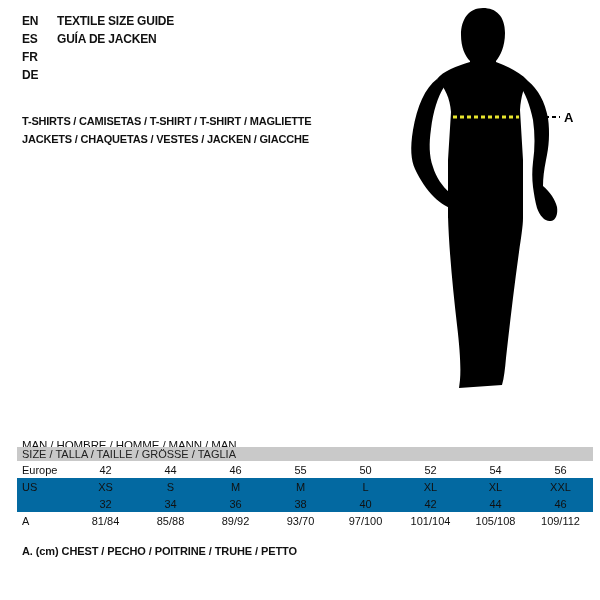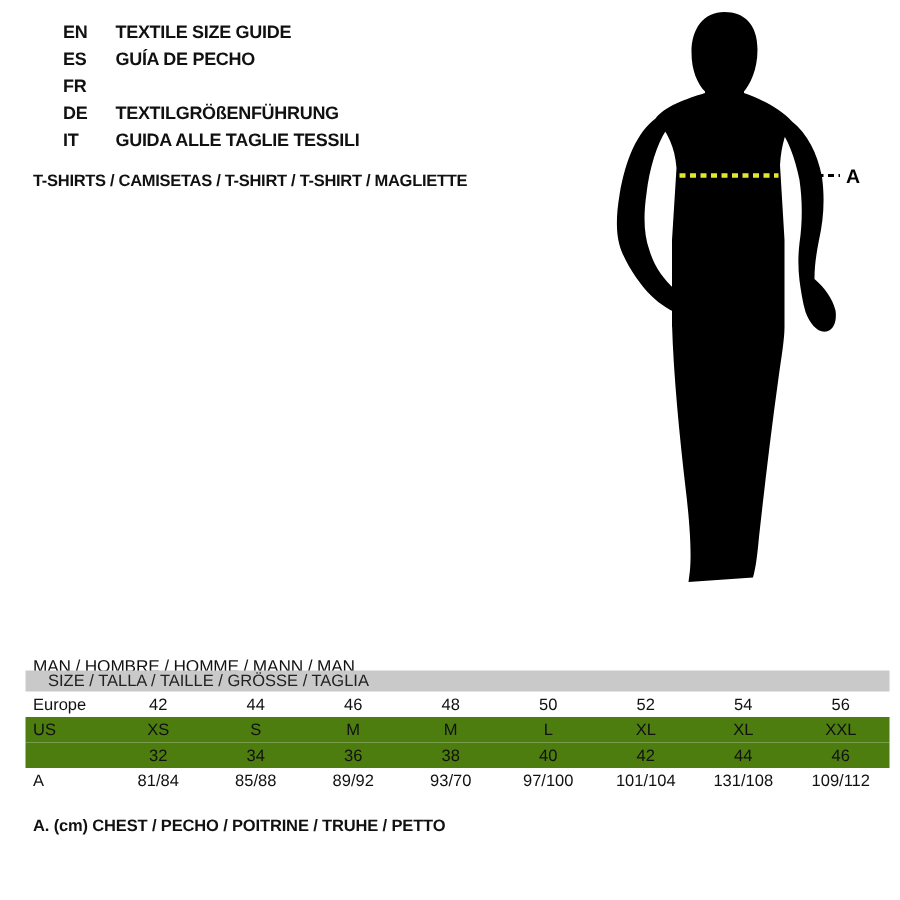--- a/index.html
+++ b/index.html
@@ -5,67 +5,63 @@
   * { margin:0; padding:0; box-sizing:border-box; }
   html,body { width:600px; height:600px; }
   body {
     position:relative;
     background:#ffffff;
     font-family:"Liberation Sans", sans-serif;
     color:#111;
     overflow:hidden;
   }
   
-  .langs { position:absolute; top:12px; left:22px;margin-left:20px; }
+  .langs { position:absolute; top:12px; left:22px; }
   .lang-row { display:flex; height:18px; align-items:center; font-weight:700; font-size:12px; letter-spacing:-0.2px; }
   .lang-row .code { width:35px; }
   
   .cats { position:absolute; top:112px; left:22px; font-weight:700; font-size:11px; letter-spacing:-0.2px; }
   .cats div { height:18px; line-height:18px; }
   
   .figure-wrap { position:absolute; left:395px; top:0; width:185px; height:395px; }
   
   .section-title { position:absolute; top:439px; left:22px; font-weight:400; font-size:11.5px; letter-spacing:-0.1px; }
   
   .size-table { position:absolute; top:447px; left:17px; width:576px; font-size:11px; }
-  .thead { height:14px; background:#c9c9c9; display:flex; align-items:center; padding-left:15px; color:#222; }
+  .thead { height:14px; background:#c9c9c9; display:flex; align-items:center; padding-left:5px; color:#222; }
   .trow { display:flex; height:17px; align-items:center; }
-  .trow.shaded { background:#4d7c0f;align-items:center; }
+  .trow.shaded { background:#0369a1;align-items:center; }
   .trow .lbl { width:56px; padding-left:5px; }
   .trow .val { width:65px; text-align:center; }
   
   .footnote { position:absolute; top:545px; left:22px; font-weight:700; font-size:11px; letter-spacing:-0.1px;text-align:center; }
 </style>
 </head>
 <body>
 
 <div class="langs">
   <div class="lang-row">
     <span class="code">EN</span>
     <span class="label">TEXTILE SIZE GUIDE</span>
   </div>
   <div class="lang-row">
     <span class="code">ES</span>
-    <span class="label">GUÍA DE PECHO</span>
+    <span class="label">GUÍA DE JACKEN</span>
   </div>
   <div class="lang-row">
     <span class="code">FR</span>
   </div>
   <div class="lang-row">
     <span class="code">DE</span>
-    <span class="label">TEXTILGRÖßENFÜHRUNG</span>
-  </div>
-  <div class="lang-row">
-    <span class="code">IT</span>
-    <span class="label">GUIDA ALLE TAGLIE TESSILI</span>
   </div>
 </div>
 
 <div class="cats">
   <div>T-SHIRTS / CAMISETAS / T-SHIRT / T-SHIRT / MAGLIETTE</div>
+  <div>JACKETS / CHAQUETAS / VESTES / JACKEN / GIACCHE</div>
 </div>
 
 <div class="figure-wrap">
   <svg width="185" height="395" viewBox="0 0 185 395" xmlns="http://www.w3.org/2000/svg">
 
     <path fill="#000" d="M88 8 C 74 8 66 19 66 35 C 66 47 70 56 75 61 L 75 70 L 101 70 L 101 61 C 105 56 110 47 110 33 C 110 16 101 8 88 8 Z"></path>
 
     <path fill="#000" d="M75 62 C 62 66 48 71 42 79 C 50 88 55 98 56 112 L 53 160 L 53 218 L 128 218 L 128 160 L 125 110 C 126 96 129 87 133 81 C 125 72 112 66 101 62 Z"></path>
 
     <path fill="#000" d="M42 79 C 30 88 22 106 18 130 C 15 148 16 160 20 169 C 25 180 32 190 39 197 C 45 203 53 208 60 210 L 66 211 C 64 204 60 198 55 193 C 47 186 41 177 38 167 C 34 156 34 143 36 129 C 38 112 43 96 49 87 C 47 83 45 80 42 79 Z"></path>
@@ -85,21 +81,21 @@
 <div class="section-title">MAN / HOMBRE / HOMME / MANN / MAN</div>
 
 <div class="size-table">
   <div class="thead">SIZE / TALLA / TAILLE / GRÖSSE / TAGLIA</div>
 
   <div class="trow">
     <span class="lbl">Europe</span>
     <span class="val">42</span>
     <span class="val">44</span>
     <span class="val">46</span>
-    <span class="val">48</span>
+    <span class="val">55</span>
     <span class="val">50</span>
     <span class="val">52</span>
     <span class="val">54</span>
     <span class="val">56</span>
   </div>
 
   <div class="trow shaded">
     <span class="lbl">US</span>
     <span class="val">XS</span>
     <span class="val">S</span>
@@ -124,18 +120,18 @@
   </div>
 
   <div class="trow">
     <span class="lbl">A</span>
     <span class="val">81/84</span>
     <span class="val">85/88</span>
     <span class="val">89/92</span>
     <span class="val">93/70</span>
     <span class="val">97/100</span>
     <span class="val">101/104</span>
-    <span class="val">131/108</span>
+    <span class="val">105/108</span>
     <span class="val">109/112</span>
   </div>
 </div>
 
 <div class="footnote">A. (cm) CHEST / PECHO / POITRINE / TRUHE / PETTO</div>
 
 </body></html>

